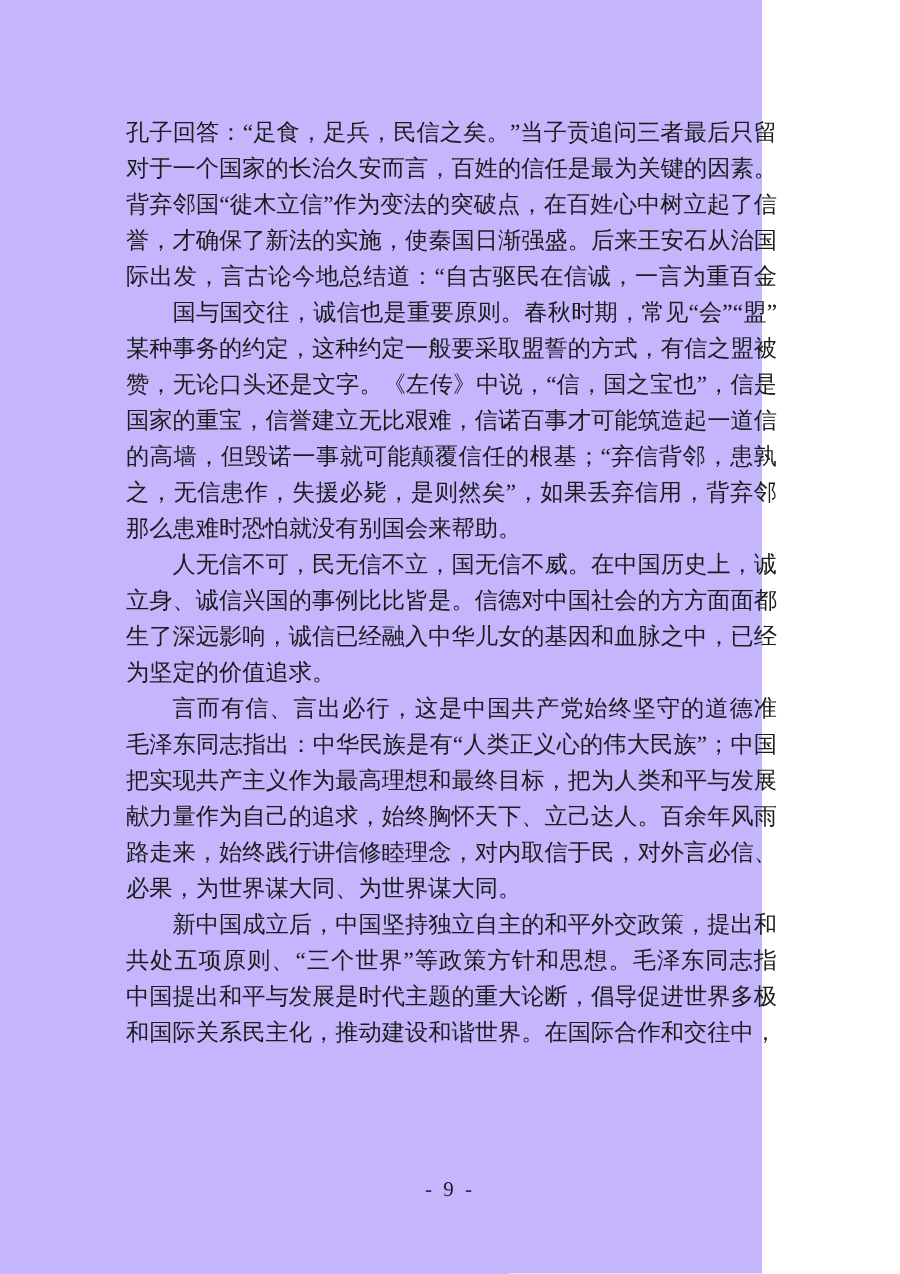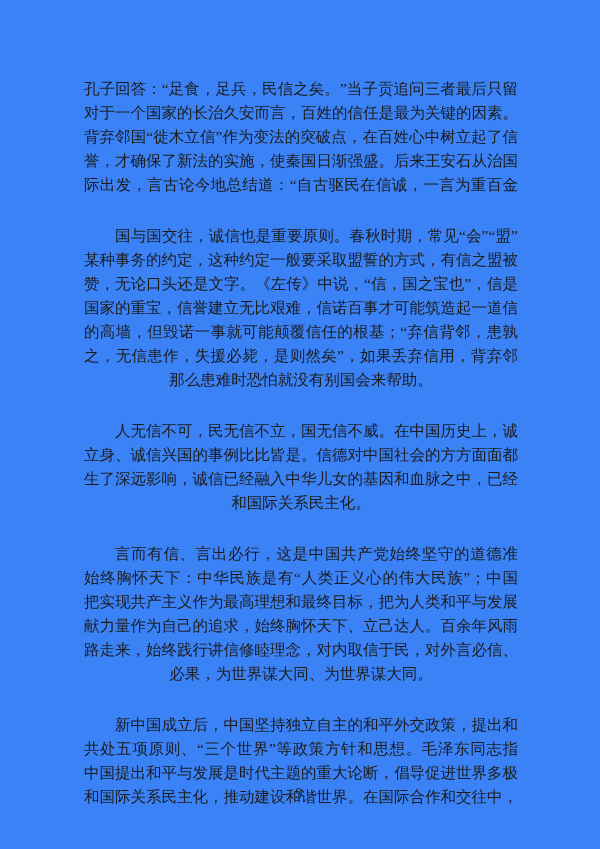--- a/index.html
+++ b/index.html
@@ -4,23 +4,23 @@
 <style>
   * { margin: 0; padding: 0; box-sizing: border-box; }
   html, body {
     width: 600px;
     height: 849px;
     background: #ffffff;
     overflow: hidden;
   }
   .page {
     position: relative;
-    width: 600px;
+    width: 508px;
     height: 849px;
-    background: #3b82f6;
+    background: #c4b5fd;
     font-family: "Liberation Serif", "DejaVu Serif", serif;
     text-decoration: underline;
   }
   .text-block {
     position: absolute;
     left: 84px;
     top: 77px;
     width: 434px;
     color: #1c1c1c;
     font-size: 15.5px;
@@ -29,24 +29,23 @@
   .line {
     text-align: justify;
     text-align-last: justify;
     text-justify: inter-character;
     white-space: normal;
     height: 24px;
     overflow: hidden;
   }
   .line.indent {
     text-indent: 31px;
-    margin-top: 27px;
   }
   .line.short {
-    text-align: center;
+    text-align: left;
     text-align-last: auto;
   }
   .page-footer {
     position: absolute;
     left: 0;
     top: 786px;
     width: 600px;
     text-align: center;
     color: #1c1c1c;
     font-size: 14px;
@@ -67,23 +66,23 @@
     <div class="line indent">国与国交往，诚信也是重要原则。春秋时期，常见“会”“盟”</div>
     <div class="line">某种事务的约定，这种约定一般要采取盟誓的方式，有信之盟被盛</div>
     <div class="line">赞，无论口头还是文字。《左传》中说，“信，国之宝也”，信是</div>
     <div class="line">国家的重宝，信誉建立无比艰难，信诺百事才可能筑造起一道信任</div>
     <div class="line">的高墙，但毁诺一事就可能颠覆信任的根基；“弃信背邻，患孰恤</div>
     <div class="line">之，无信患作，失援必毙，是则然矣”，如果丢弃信用，背弃邻国，</div>
     <div class="line short">那么患难时恐怕就没有别国会来帮助。</div>
     <div class="line indent">人无信不可，民无信不立，国无信不威。在中国历史上，诚信</div>
     <div class="line">立身、诚信兴国的事例比比皆是。信德对中国社会的方方面面都产</div>
     <div class="line">生了深远影响，诚信已经融入中华儿女的基因和血脉之中，已经成</div>
-    <div class="line short">和国际关系民主化。</div>
+    <div class="line short">为坚定的价值追求。</div>
     <div class="line indent">言而有信、言出必行，这是中国共产党始终坚守的道德准则。</div>
-    <div class="line">始终胸怀天下：中华民族是有“人类正义心的伟大民族”；中国</div>
+    <div class="line">毛泽东同志指出：中华民族是有“人类正义心的伟大民族”；中国</div>
     <div class="line">把实现共产主义作为最高理想和最终目标，把为人类和平与发展贡</div>
     <div class="line">献力量作为自己的追求，始终胸怀天下、立己达人。百余年风雨一</div>
     <div class="line">路走来，始终践行讲信修睦理念，对内取信于民，对外言必信、行</div>
     <div class="line short">必果，为世界谋大同、为世界谋大同。</div>
     <div class="line indent">新中国成立后，中国坚持独立自主的和平外交政策，提出和平</div>
     <div class="line">共处五项原则、“三个世界”等政策方针和思想。毛泽东同志指出，</div>
     <div class="line">中国提出和平与发展是时代主题的重大论断，倡导促进世界多极化</div>
     <div class="line">和国际关系民主化，推动建设和谐世界。在国际合作和交往中，始</div>
   </div>
   <div class="page-footer">- 9 -</div>

